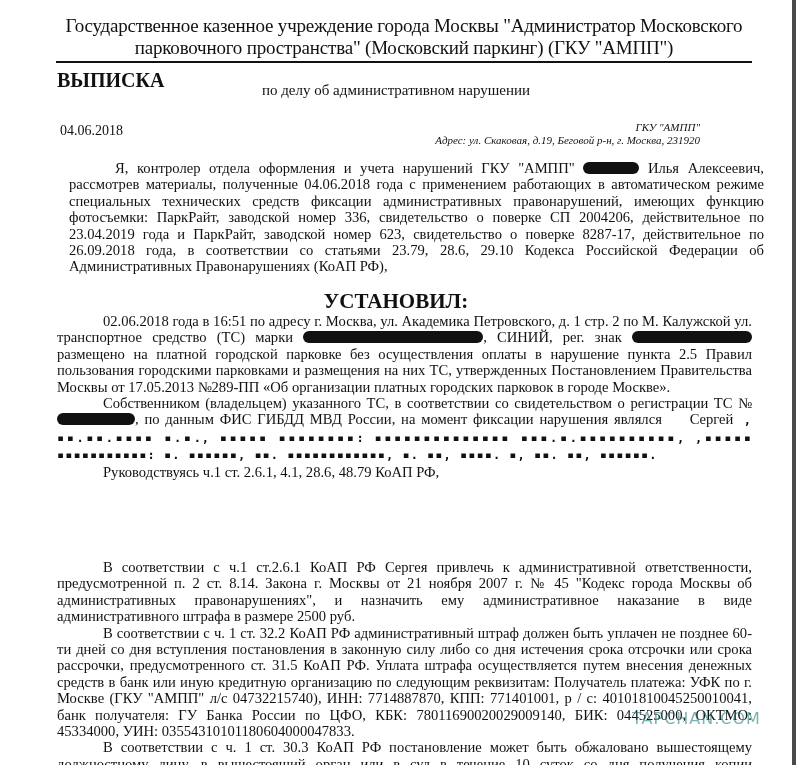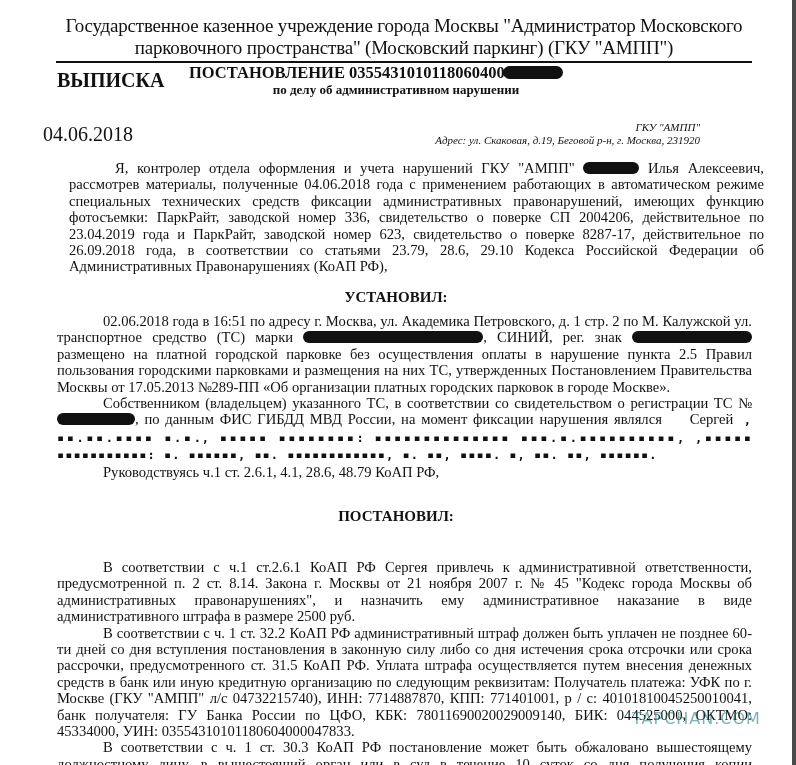--- a/index.html
+++ b/index.html
@@ -12,32 +12,32 @@
   .right-border { position:absolute; left:792px; top:0; width:4px; height:765px; background:#4a4a4a; }
 
   .org-title {
     position:absolute; left:56px; top:15px; width:696px;
     text-align:center; font-size:19px; line-height:22px; letter-spacing:-0.2px;
   }
   .header-rule { position:absolute; left:56px; top:61px; width:696px; height:1.5px; background:#111; }
   .doc-kind { position:absolute; left:57px; top:63px; font-size:20px; font-weight:bold;margin-top:6px; }
   .doc-number { position:absolute; left:189px; top:63px; font-size:16.5px; font-weight:bold; }
   .redact-num { display:inline-block; width:60px; height:13px; background:#111; border-radius:7px; vertical-align:-1px; margin-left:-2px; }
-  .subtitle { position:absolute; left:0; width:792px; top:82px; text-align:center; font-size:13px;font-weight:bold; }
+  .subtitle { position:absolute; left:0; width:792px; top:82px; text-align:center; font-size:15px; }
 
-  .date { position:absolute; left:43px; top:123px; font-size:20px; }
+  .date { position:absolute; left:60px; top:123px; font-size:14px; }
   .issuer { position:absolute; right:40px; top:121px; text-align:right; font-size:11px; font-style:italic; line-height:13px; }
 
   .body-text {
     position:absolute; left:57px; width:695px;
     font-size:14.6px; line-height:16.4px; text-align:justify;
   }
   .body-text p { margin:0; }
   .indent { text-indent:46px; }
-  .heading { position:absolute; left:0; width:792px; text-align:center; font-size:15px; font-weight:bold; }
+  .heading { position:absolute; left:0; width:792px; text-align:center; font-size:21px; font-weight:bold; }
   .b { font-weight:normal; }
   .i { }
   .redact { display:inline-block; background:#111; height:12px; border-radius:6px; vertical-align:-1px; }
   .blocks { letter-spacing:1px; font-weight:bold; font-family:"DejaVu Sans Mono", monospace; font-size:12px; }
   .watermark {
     position:absolute; left:632px; top:709px; font-family:"DejaVu Sans", sans-serif;
     font-weight:normal; font-size:16px; color:#0f766e; opacity:0.55; letter-spacing:1px;
   }
 </style>
 </head>
@@ -45,42 +45,40 @@
 
 <div class="page">
 
   <div class="org-title">
     <div>Государственное казенное учреждение города Москвы "Администратор Московского</div>
     <div>парковочного пространства" (Московский паркинг) (ГКУ "АМПП")</div>
   </div>
   <div class="header-rule"></div>
 
   <div class="doc-kind">ВЫПИСКА</div>
-  <div class="doc-number"><span>ПОСТАНОВЛЕНИЕ 0355431010118060400</span><span class="redact-num"></span></div>
   <div class="subtitle">по делу об административном нарушении</div>
 
   <div class="date">04.06.2018</div>
   <div class="issuer">
     <div>ГКУ "АМПП"</div>
     <div>Адрес: ул. Скаковая, д.19, Беговой р-н, г. Москва, 231920</div>
   </div>
 
   <div class="body-text" style="top:160px;margin-left:12px;">
     <p class="indent"><span>Я, контролер отдела оформления и учета нарушений ГКУ "АМПП" </span><span class="redact" style="width:56px;"></span><span> Илья Алексеевич, рассмотрев материалы, полученные 04.06.2018 года с применением работающих в автоматическом режиме специальных технических средств фиксации административных правонарушений, имеющих функцию фотосъемки: ПаркРайт, заводской номер 336, свидетельство о поверке СП 2004206, действительное по 23.04.2019 года и ПаркРайт, заводской номер 623, свидетельство о поверке 8287-17, действительное по 26.09.2018 года, в соответствии со статьями 23.79, 28.6, 29.10 Кодекса Российской Федерации об Административных Правонарушениях (КоАП РФ),</span></p>
   </div>
 
   <div class="heading" style="top:289px;">УСТАНОВИЛ:</div>
 
   <div class="body-text" style="top:313px;">
     <p class="indent"><span class="b">02.06.2018</span><span> года в </span><span class="b">16:51</span><span> по адресу </span><span class="b">г. Москва, ул. Академика Петровского, д. 1 стр. 2 по М. Калужской ул.</span><span> транспортное средство (ТС) марки </span><span class="redact" style="width:180px;"></span><span class="b">, СИНИЙ</span><span>, </span><span class="b">рег. знак</span> <span class="redact" style="width:120px;"></span><span> размещено на платной городской парковке без осуществления оплаты в нарушение пункта 2.5 Правил пользования городскими парковками и размещения на них ТС, утвержденных Постановлением Правительства Москвы от 17.05.2013 №289-ПП «Об организации платных городских парковок в городе Москве».</span></p>
     <p class="indent"><span>Собственником (владельцем) указанного ТС, в соответствии со свидетельством о регистрации ТС №</span><span class="redact" style="width:78px;"></span><span>, по данным ФИС ГИБДД МВД России, на момент фиксации нарушения являлся </span><span class="b" style="margin-left:22px;">Сергей</span><span class="blocks"> , ▪▪.▪▪.▪▪▪▪  ▪.▪., ▪▪▪▪▪ ▪▪▪▪▪▪▪▪: ▪▪▪▪▪▪▪▪▪▪▪▪▪▪ ▪▪▪.▪.▪▪▪▪▪▪▪▪▪▪, ,▪▪▪▪▪ ▪▪▪▪▪▪▪▪▪▪▪: ▪. ▪▪▪▪▪▪, ▪▪. ▪▪▪▪▪▪▪▪▪▪▪▪, ▪. ▪▪, ▪▪▪▪. ▪, ▪▪. ▪▪, ▪▪▪▪▪▪.</span></p>
     <p class="indent">Руководствуясь ч.1 ст. 2.6.1, 4.1, 28.6, 48.79 КоАП РФ,</p>
   </div>
 
-  <div class="heading" style="top:508px;">ПОСТАНОВИЛ:</div>
 
   <div class="body-text" style="top:559px;">
     <p class="indent"><span>В соответствии с ч.1 ст.2.6.1 КоАП РФ </span><span class="b">Сергея</span><span> привлечь к административной ответственности, предусмотренной п. 2 ст. 8.14. Закона г. Москвы от 21 ноября 2007 г. № 45 "Кодекс города Москвы об административных правонарушениях", и назначить ему административное наказание в виде </span><span class="b">административного штрафа в размере 2500 руб.</span></p>
     <p class="indent"><span>В соответствии с ч. 1 ст. 32.2 КоАП РФ административный штраф должен быть уплачен не позднее 60-ти дней со дня вступления постановления в законную силу либо со дня истечения срока отсрочки или срока рассрочки, предусмотренного ст. 31.5 КоАП РФ. Уплата штрафа осуществляется путем внесения денежных средств в банк или иную кредитную организацию по следующим реквизитам: </span><span class="i">Получатель платежа: УФК по г. Москве (ГКУ "АМПП" л/с 04732215740), ИНН: 7714887870, КПП: 771401001, р / с: 40101810045250010041, банк получателя: ГУ Банка России по ЦФО, КБК: 78011690020029009140, БИК: 044525000, ОКТМО: 45334000, УИН: 03554310101180604000047833</span><span>.</span></p>
     <p class="indent">В соответствии с ч. 1 ст. 30.3 КоАП РФ постановление может быть обжаловано вышестоящему должностному лицу, в вышестоящий орган или в суд в течение 10 суток со дня получения копии постановления.</p>
   </div>
 
   <div class="watermark">TAPCHAN.COM</div>
 </div>
 <div class="right-border"></div>

